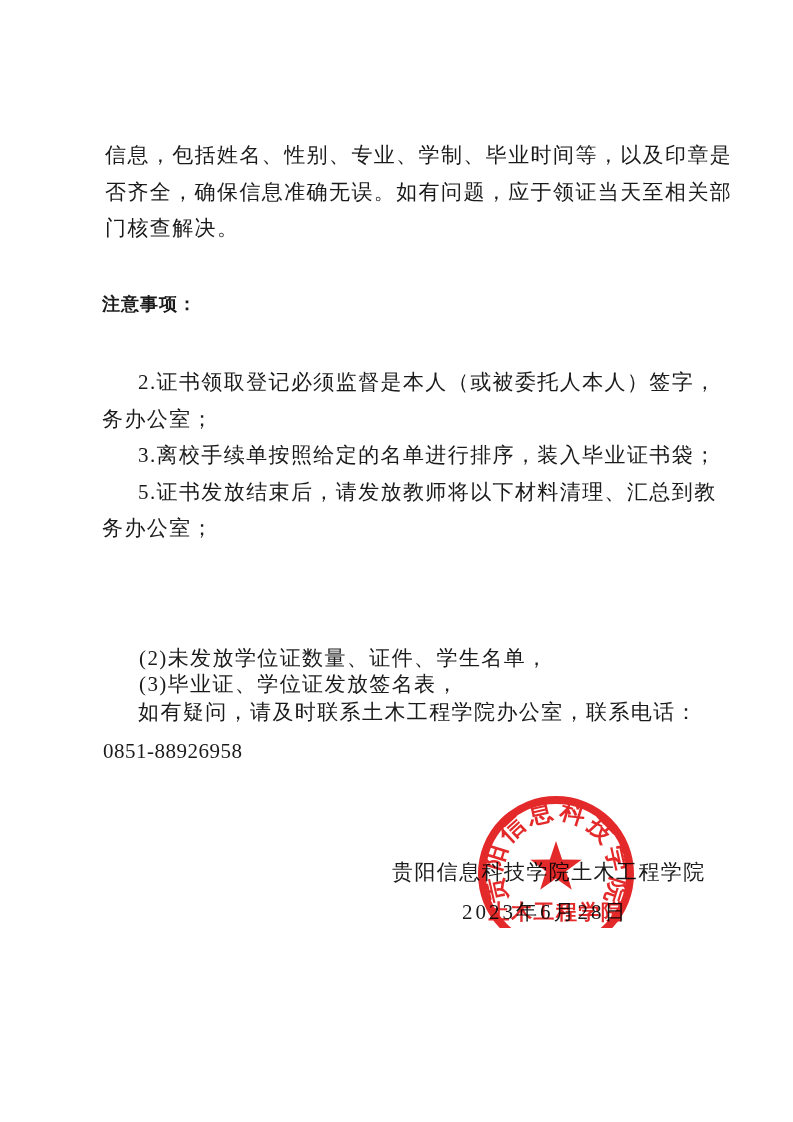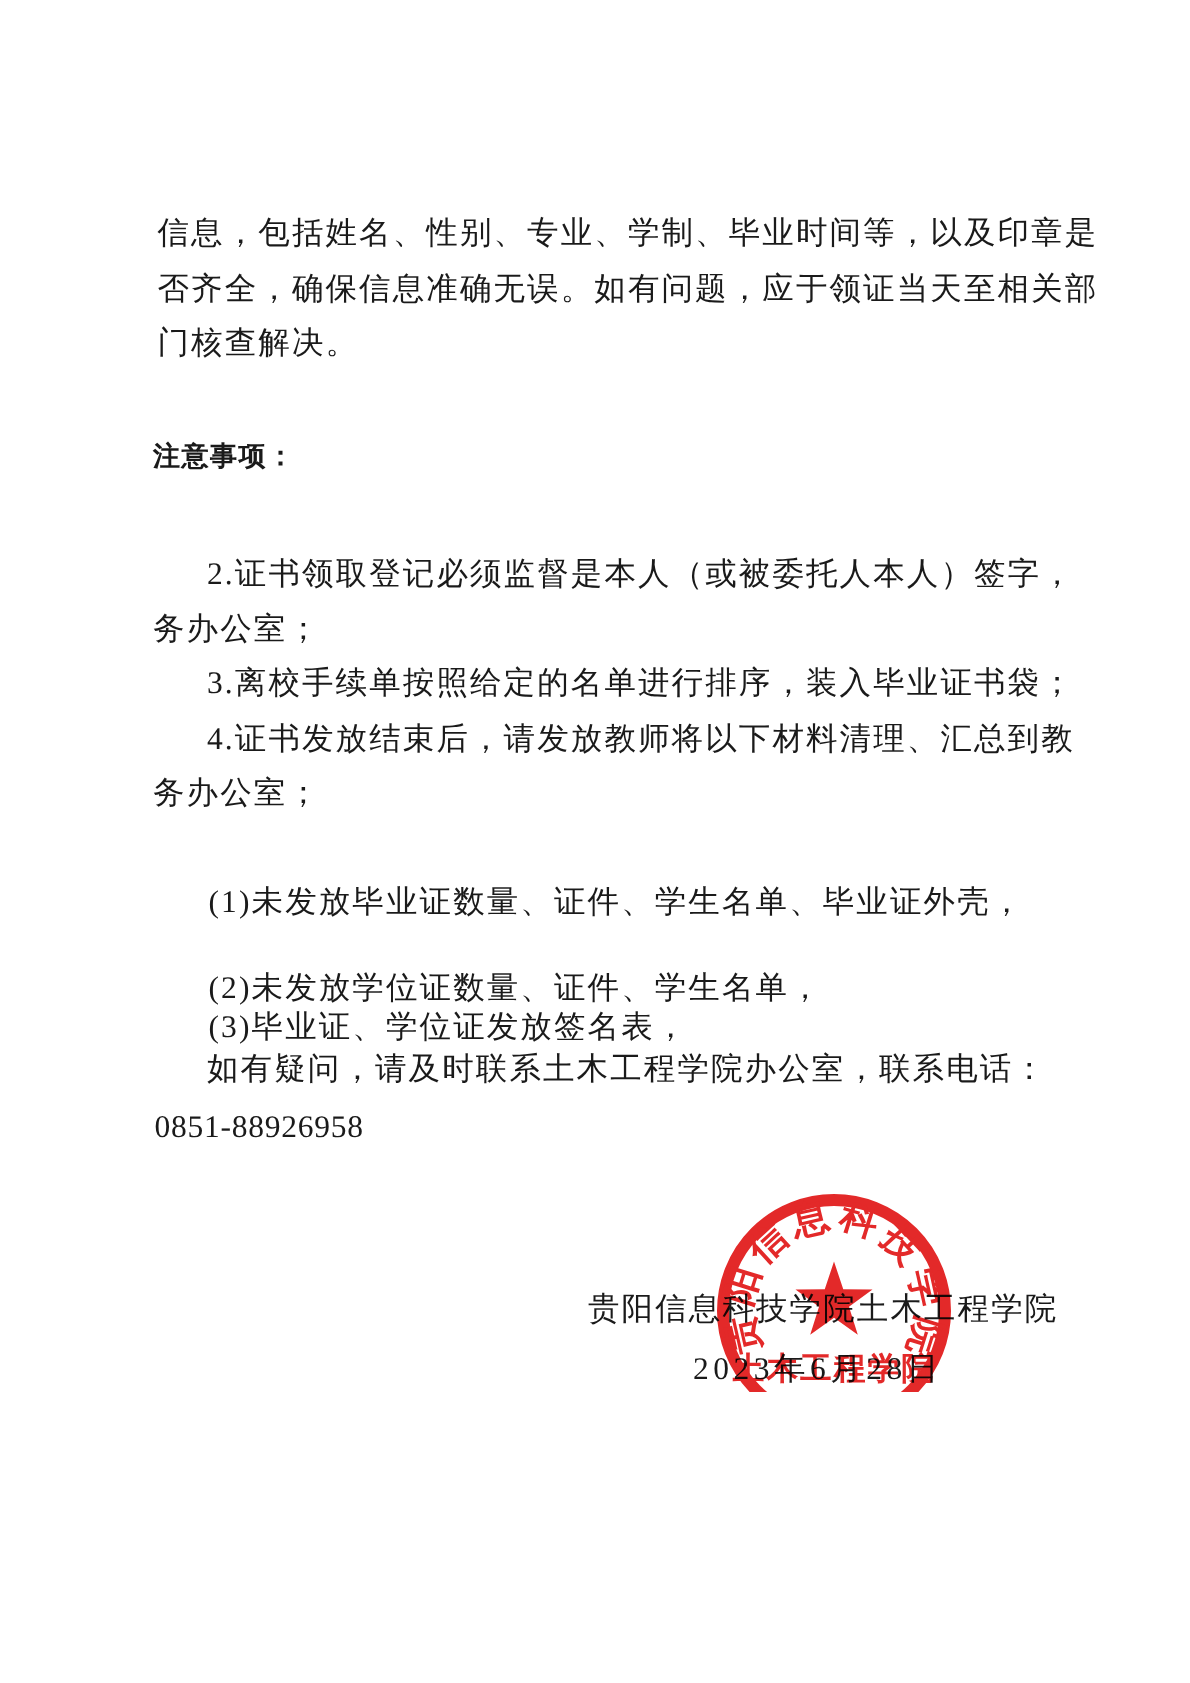--- a/index.html
+++ b/index.html
@@ -54,23 +54,22 @@
 <div class="page">
 
   <div class="text-layer" style="color: rgb(26, 26, 26);">
       <div class="line" style="left: 105px; top: 144px;">信息，包括姓名、性别、专业、学制、毕业时间等，以及印章是</div>
       <div class="line" style="left: 105px; top: 181px;">否齐全，确保信息准确无误。如有问题，应于领证当天至相关部</div>
       <div class="line" style="left: 105px; top: 217px;">门核查解决。</div>
       <div class="line bold" style="left: 102px; top: 293px;">注意事项：</div>
       <div class="line" style="left: 138px; top: 371px;">2.证书领取登记必须监督是本人（或被委托人本人）签字，</div>
       <div class="line" style="left: 102px; top: 408px;">务办公室；</div>
       <div class="line" style="left: 138px; top: 444px;">3.离校手续单按照给定的名单进行排序，装入毕业证书袋；</div>
-      <div class="line" style="left: 138px; top: 481px;">4.证书发放结束后，请发放教师将以下材料清理、汇总到教</div>
+      <div class="line" style="left: 138px; top: 481px;">5.证书发放结束后，请发放教师将以下材料清理、汇总到教</div>
       <div class="line" style="left: 102px; top: 517px;">务办公室；</div>
-      <div class="line" style="left: 139px; top: 590px;">(1)未发放毕业证数量、证件、学生名单、毕业证外壳，</div>
       <div class="line" style="left: 139px; top: 627px; margin-top: 20px;">(2)未发放学位证数量、证件、学生名单，</div>
       <div class="line" style="left: 139px; top: 673px;">(3)毕业证、学位证发放签名表，</div>
       <div class="line" style="left: 138px; top: 701px;">如有疑问，请及时联系土木工程学院办公室，联系电话：</div>
       <div class="line" style="left: 103px; top: 740px; letter-spacing: 0.5px;">0851-88926958</div>
       <div class="line" style="left: 392px; top: 861px;">贵阳信息科技学院土木工程学院</div>
       <div class="line" style="left: 462px; top: 901px; letter-spacing: 3px;">2023年6月28日</div>
     </div>
 
   <svg class="stamp" viewBox="-80 -80 160 160" xmlns="http://www.w3.org/2000/svg">
     <circle class="seal-stroke" cx="0" cy="0" r="74" fill="none" stroke-width="8" stroke="#e21d1d"></circle>

